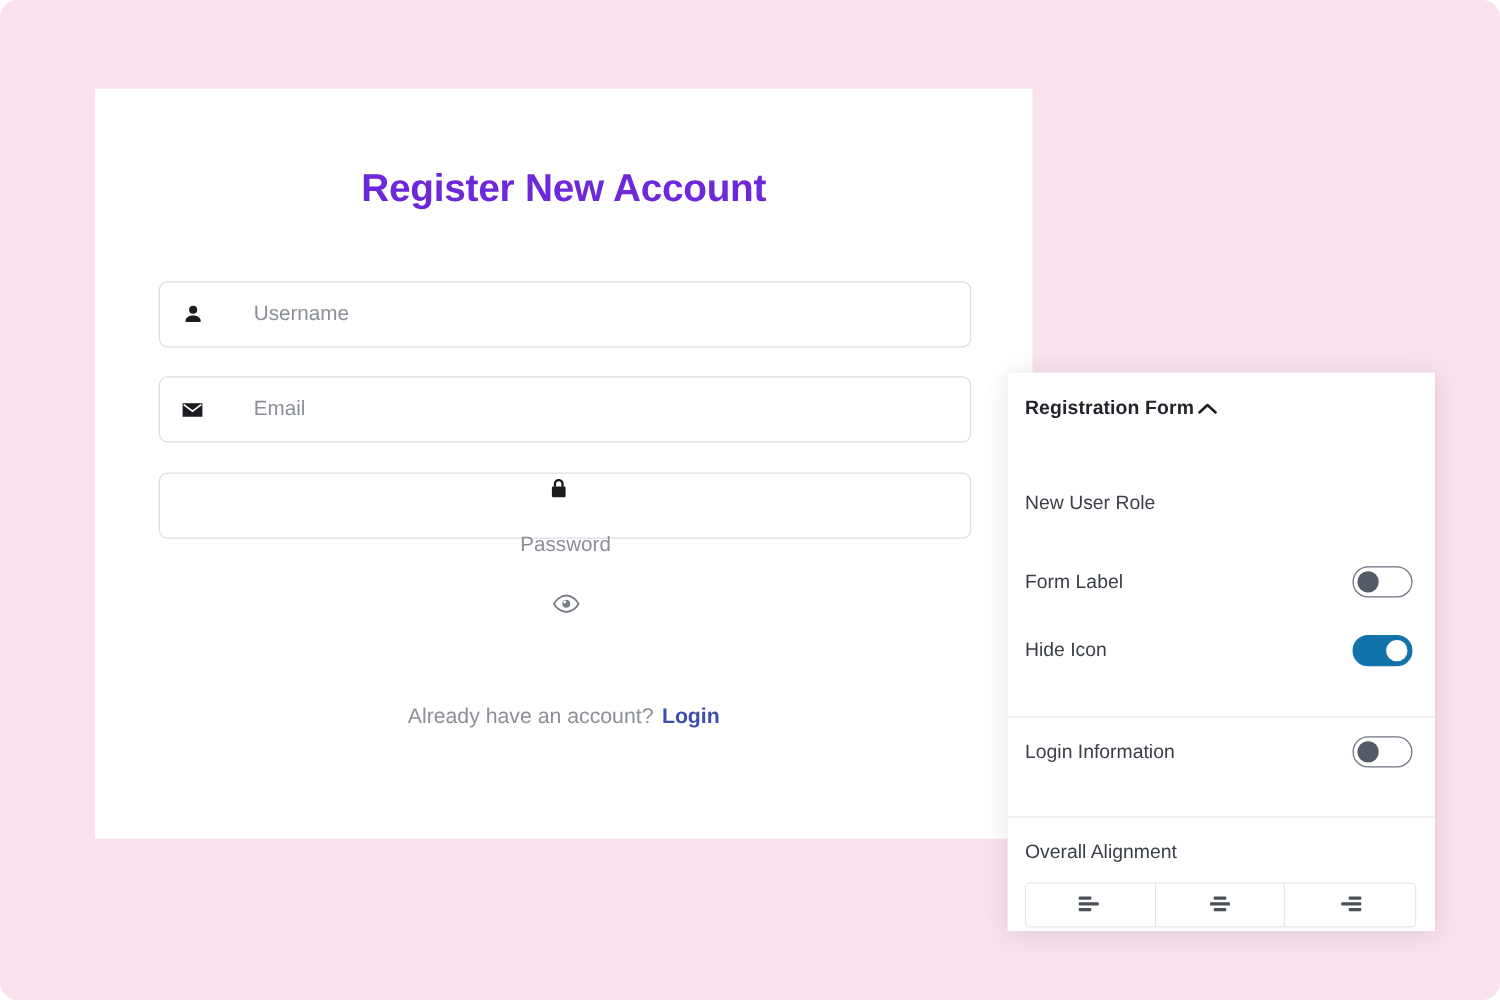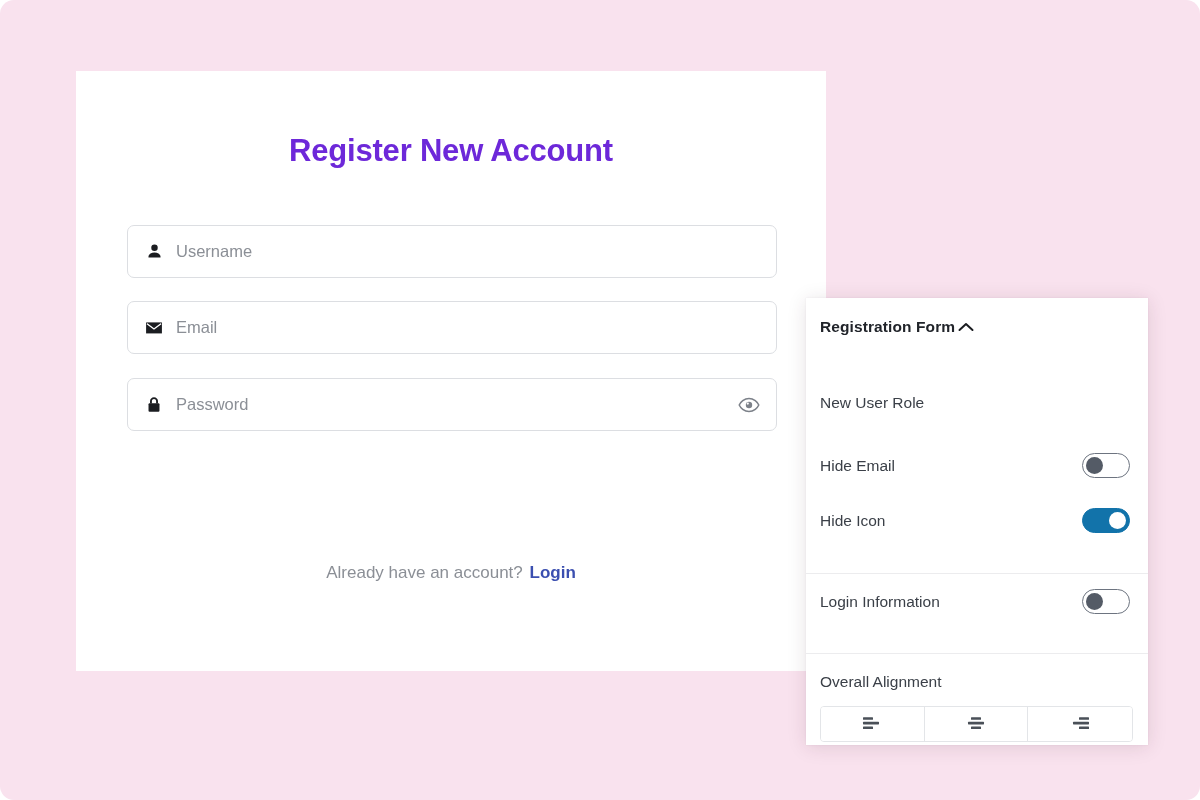--- a/index.html
+++ b/index.html
@@ -50,25 +50,26 @@
     position: absolute;
     left: 51px;
     width: 650px;
     height: 53px;
     border: 1px solid #dcdee2;
     border-radius: 7px;
     background: #ffffff;
     display: flex;
     align-items: center;
     padding: 0 14px 0 15px;
+    gap: 27px;
   }
 
   .field-username { top: 154px; }
   .field-email    { top: 230px; }
-  .field-password { top: 307px; }
+  .field-password { top: 307px; flex-direction: column; }
 
   .field-icon {
     width: 22px;
     height: 22px;
     flex: 0 0 22px;
     display: flex;
     align-items: center;
     justify-content: center;
     margin-right: 11px;
   }
@@ -335,21 +336,21 @@
           <path d="M1.5 8 8 2l6.5 6" stroke="#1b1d21" stroke-width="2" stroke-linecap="round" stroke-linejoin="round"></path>
         </svg>
       </span>
     </div>
 
     <div class="panel-row row-role">
       <span class="row-label">New User Role</span>
     </div>
 
     <div class="panel-row row-label-sw">
-      <span class="row-label">Hide Email</span>
+      <span class="row-label">Form Label</span>
       <div class="toggle off">
         <span class="knob"></span>
       </div>
     </div>
 
     <div class="panel-row row-icon-sw">
       <span class="row-label">Hide Icon</span>
       <div class="toggle on">
         <span class="knob"></span>
       </div>

